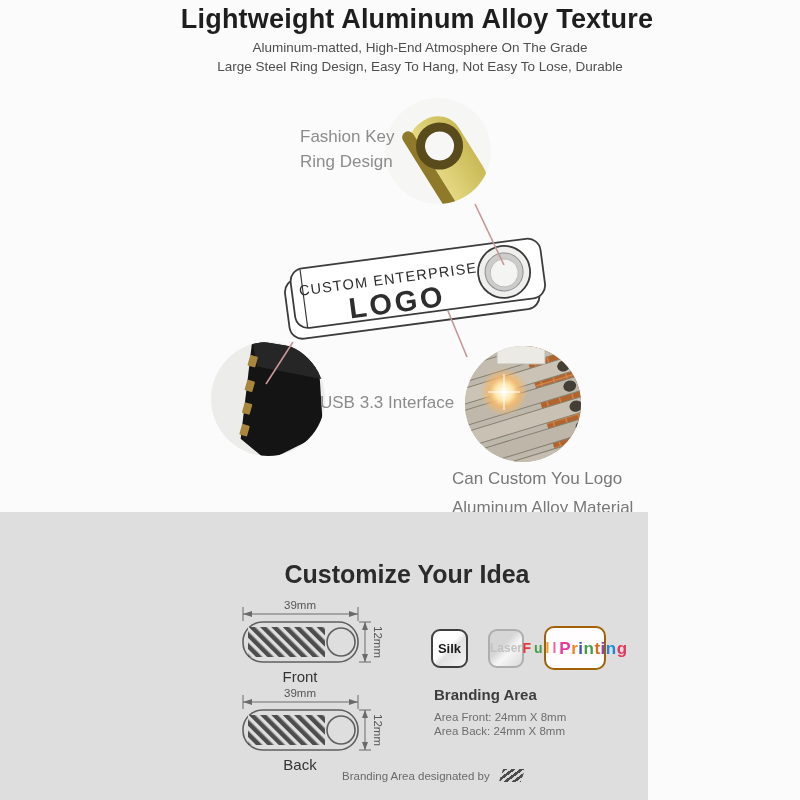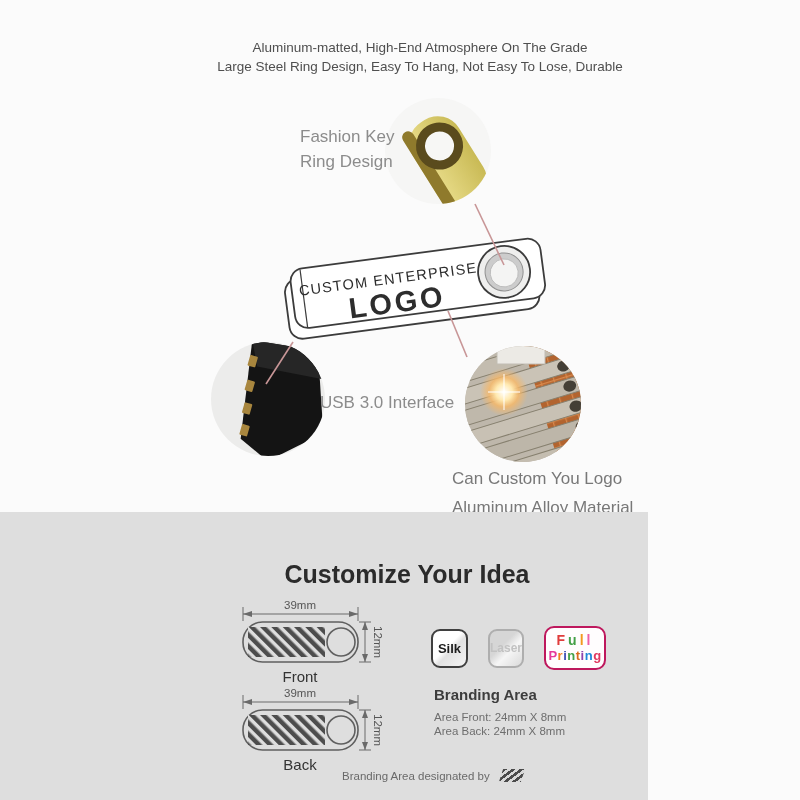--- a/index.html
+++ b/index.html
@@ -34,41 +34,42 @@
     width:37px;height:39px;border:2px solid #3f3f3f;border-radius:9px;
     background:linear-gradient(135deg,#ffffff 44%,#e2e2e2 56%,#f4f4f4);
     font-size:13px;font-weight:bold;color:#1c1c1c;
   }
   .badge-laser{
     width:36px;height:39px;border:2px solid #aeaeae;border-radius:9px;
     background:linear-gradient(135deg,#d6d6d6 40%,#f6f6f6 60%,#dadada);
     font-size:12px;font-weight:bold;color:#c2c2c2;
   }
   .badge-full{
-    width:62px;height:44px;border:2px solid #be185d;border-radius:10px;background:#fffdfe;
-    flex-direction:column;line-height:15px;
+    width:62px;height:44px;border:2px solid #a16207;border-radius:10px;background:#fffdfe;
+    flex-direction:row;line-height:15px;
   }
   .badge-full .l1{font-size:14px;font-weight:bold;letter-spacing:3px;}
-  .badge-full .l2{font-size:13px;font-weight:bold;letter-spacing:.5px;}
+  .badge-full .l2{font-size:17px;font-weight:bold;letter-spacing:.5px;}
   .branding-block{position:absolute;left:434px;top:174px;}
   .branding-heading{font-size:15px;font-weight:bold;color:#3d3d3d;margin-bottom:7px;}
   .branding-line{font-size:11.5px;color:#6e6e6e;line-height:14px;}
   .footnote-row{position:absolute;left:342px;top:257px;display:flex;align-items:center;gap:11px;}
   .footnote-text{font-size:11.5px;color:#6a6a6a;}
   .hatch-swatch{
     width:22px;height:13px;transform:skewX(-18deg);
     background:repeating-linear-gradient(135deg,#4b4b4b 0 3px,#d9d9d9 3px 6px);
   }
   svg{display:block;}
 </style>
 </head>
 <body>
 
 <div class="top-section">
 
+  <div class="main-title">Lightweight Aluminum Alloy Texture</div>
   <div class="subtitle">
     <div>Aluminum-matted, High-End Atmosphere On The Grade</div>
     <div>Large Steel Ring Design, Easy To Hang, Not Easy To Lose, Durable</div>
   </div>
 
   <svg class="abs" style="left:0;top:0" width="800" height="512" viewBox="0 0 800 512">
     <defs>
       <linearGradient id="goldGrad" x1="0" y1="0" x2="1" y2="0">
         <stop offset="0" stop-color="#ece08f"></stop>
           <stop offset="1" stop-color="#c9ba55"></stop>
@@ -172,21 +173,21 @@
       <line x1="475" y1="204" x2="504" y2="265"></line>
       <line x1="293" y1="342" x2="266" y2="384"></line>
       <line x1="448" y1="311" x2="467" y2="357"></line>
     </g>
   </svg>
 
   <div class="abs callout callout-keyring">
     <div>Fashion Key</div>
     <div>Ring Design</div>
   </div>
-  <div class="abs callout callout-usb">USB 3.0 Interface</div>
+  <div class="abs callout callout-usb">USB 3.3 Interface</div>
   <div class="abs callout callout-logo">
     <div>Can Custom You Logo</div>
     <div>Aluminum Alloy Material</div>
   </div>
 </div>
 
 <div class="gray-section">
 
   <div class="customize-title">Customize Your Idea</div>
 

